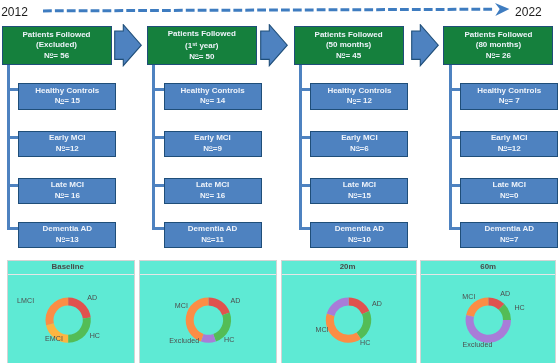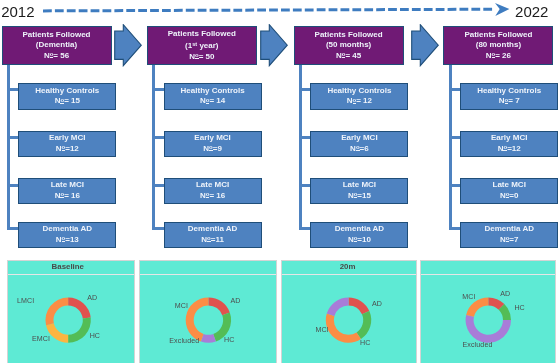--- a/index.html
+++ b/index.html
@@ -1,30 +1,30 @@
 <!DOCTYPE html>
 <html><head>
 <meta charset="utf-8">
 <style>
   html,body{margin:0;padding:0;}
   body{width:560px;height:363px;background:#ffffff;overflow:hidden;
        font-family:"Liberation Sans",sans-serif;position:relative;}
   #page{position:absolute;left:0;top:0;width:560px;height:363px;}
 
   
-  .tl-year{position:absolute;font-size:15px;line-height:12.9px;color:#1c1c1c;
+  .tl-year{position:absolute;font-size:12px;line-height:12.9px;color:#1c1c1c;
            font-family:"Liberation Sans",sans-serif;}
   #tl-start{left:1.2px;top:6.4px;}
   #tl-end{left:515.1px;top:6.4px;}
   #tl-arrow{position:absolute;left:42.7px;top:2px;}
 
   
   .col{position:absolute;top:0;width:110px;height:250px;}
   .mainbox{position:absolute;left:0;top:26.4px;width:110px;height:38.4px;
-           background:#701a75;border:1.2px solid #1f4e79;box-sizing:border-box;
+           background:#15803d;border:1.2px solid #1f4e79;box-sizing:border-box;
            color:#eef3fa;font-size:8px;font-weight:bold;text-align:center;
            display:flex;flex-direction:column;align-items:center;justify-content:center;
            line-height:10.6px;}
   .mainbox>span{display:block;white-space:nowrap;}
   .mainbox sup{font-size:5.6px;vertical-align:2.2px;}
   .ord{font-size:6px;vertical-align:1.8px;line-height:1;display:inline-block;
        border-bottom:0.8px solid #eef3fa;}
   .subbox{position:absolute;left:16.8px;width:98px;height:26.4px;
           background:#4e82c0;border:1.2px solid #1f4e79;box-sizing:border-box;
           color:#eef3fa;font-size:8px;font-weight:bold;text-align:center;
@@ -58,21 +58,21 @@
   <div class="tl-year" id="tl-end">2022</div>
   <svg id="tl-arrow" width="470" height="20" viewBox="0 0 470 20">
     <path d="M0 8.9 L452 7.2" stroke="#3e7cc0" stroke-width="3.0" stroke-dasharray="8.8 3.1" fill="none"></path>
     <path d="M452.0 1.0 L466.4 7.0 L452.3 14.0 L456.7 7.0 Z" fill="#3e7cc0"></path>
   </svg>
 
   <div id="cols">
       <div class="col" style="left: 1.5px;">
         <div class="mainbox">
           <span>Patients Followed</span>
-          <span>(Dementia)</span>
+          <span>(Excluded)</span>
           <span>N<span class="ord">o</span>= 56</span>
         </div>
         <div class="trunk" style="height: 165.3px;"></div>
         <div class="stub" style="top: 88.2px;"></div>
         <div class="subbox" style="top: 83.3px;">
           <span>Healthy Controls</span>
           <span>N<span class="ord">o</span>= 15</span>
         </div>
         <div class="stub" style="top: 136.2px;"></div>
         <div class="subbox" style="top: 130.5px;">
@@ -193,21 +193,21 @@
         <div class="panel-rule"></div>
         <svg class="donut" width="127.9" height="100" viewBox="0 0 127.9 100" style="left: 0px; top: 0px;">
           <path d="M 60.15 36.400000000000006 A 22.7 22.7 0 0 1 82.7072671645766 56.55840639245491 L 74.75756948543066 57.45412220128138 A 14.7 14.7 0 0 0 60.15 44.400000000000006 Z" fill="#e0524e"></path>
           <path d="M 82.7072671645766 56.55840639245491 A 22.7 22.7 0 0 1 60.15 81.8 L 60.15 73.8 A 14.7 14.7 0 0 0 74.75756948543066 57.45412220128138 Z" fill="#53bd56"></path>
           <path d="M 60.15 81.8 A 22.7 22.7 0 0 1 38.01913639347261 64.15122520080834 L 45.81855969092719 62.371057729157826 A 14.7 14.7 0 0 0 60.15 73.8 Z" fill="#fcb541"></path>
           <path d="M 38.01913639347261 64.15122520080834 A 22.7 22.7 0 0 1 60.14999999999999 36.400000000000006 L 60.15 44.400000000000006 A 14.7 14.7 0 0 0 45.81855969092719 62.371057729157826 Z" fill="#fb8d45"></path>
         </svg>
         <div class="dlabel" style="left: 79.25px; top: 34.65px;">AD</div>
         <div class="dlabel" style="left: 81.75px; top: 72.45px;">HC</div>
         <div class="dlabel" style="left: 9px; top: 37.35px;">LMCI</div>
-        <div class="dlabel" style="left: 24px; top: 75.75px;">EMCI</div>
+        <div class="dlabel" style="left: 37px; top: 75.75px;">EMCI</div>
       </div>
       <div class="panel" style="left: 139.4px; width: 137.8px;">
         <div class="panel-rule"></div>
         <svg class="donut" width="137.79999999999998" height="100" viewBox="0 0 137.79999999999998 100" style="left: 0px; top: 0px;">
           <path d="M 68.4 36.400000000000006 A 22.7 22.7 0 0 1 89.82615159799995 51.602665293617704 L 82.275084955533 54.24489778925904 A 14.7 14.7 0 0 0 68.4 44.400000000000006 Z" fill="#e0524e"></path>
           <path d="M 89.82615159799995 51.602665293617704 A 22.7 22.7 0 0 1 75.8973347063823 80.52615159799994 L 73.25510221074096 72.975084955533 A 14.7 14.7 0 0 0 82.275084955533 54.24489778925904 Z" fill="#53bd56"></path>
           <path d="M 75.8973347063823 80.52615159799994 A 22.7 22.7 0 0 1 60.902665293617716 80.52615159799994 L 63.54489778925905 72.975084955533 A 14.7 14.7 0 0 0 73.25510221074096 72.975084955533 Z" fill="#a87cd8"></path>
           <path d="M 60.902665293617716 80.52615159799994 A 22.7 22.7 0 0 1 68.4 36.400000000000006 L 68.4 44.400000000000006 A 14.7 14.7 0 0 0 63.54489778925905 72.975084955533 Z" fill="#fb8d45"></path>
         </svg>
         <div class="dlabel" style="left: 90px; top: 37.75px;">AD</div>
@@ -222,20 +222,21 @@
           <path d="M 66.5 36.400000000000006 A 22.7 22.7 0 0 1 87.34350562618222 50.10898931091114 L 79.99777677114002 53.277627439224396 A 14.7 14.7 0 0 0 66.5 44.400000000000006 Z" fill="#e0524e"></path>
           <path d="M 87.34350562618222 50.10898931091114 A 22.7 22.7 0 0 1 78.9738538022073 78.06557331907365 L 74.57778197764085 71.38167082777017 A 14.7 14.7 0 0 0 79.99777677114002 53.277627439224396 Z" fill="#53bd56"></path>
           <path d="M 78.9738538022073 78.06557331907365 A 22.7 22.7 0 0 1 44.753638070438406 52.58956661745825 L 52.41755416896231 54.883992479146976 A 14.7 14.7 0 0 0 74.57778197764085 71.38167082777017 Z" fill="#fb8d45"></path>
           <path d="M 44.753638070438406 52.58956661745825 A 22.7 22.7 0 0 1 66.5 36.400000000000006 L 66.5 44.400000000000006 A 14.7 14.7 0 0 0 52.41755416896231 54.883992479146976 Z" fill="#a87cd8"></path>
         </svg>
         <div class="dlabel" style="left: 90.1px; top: 40.15px;">AD</div>
         <div class="dlabel" style="left: 78.2px; top: 79.25px;">HC</div>
         <div class="dlabel" style="left: 33.6px; top: 66.25px;">MCI</div>
       </div>
       <div class="panel" style="left: 420.4px; width: 135.4px;">
+        <div class="panel-title" style="left: 0px; width: 133.6px;">60m</div>
         <div class="panel-rule"></div>
         <svg class="donut" width="135.39999999999998" height="100" viewBox="0 0 135.39999999999998 100" style="left: 0px; top: 0px;">
           <path d="M 67.3 36.400000000000006 A 22.7 22.7 0 0 1 83.35132393293463 43.04867606706537 L 77.69446968344225 48.705530316557756 A 14.7 14.7 0 0 0 67.3 44.400000000000006 Z" fill="#e0524e"></path>
           <path d="M 83.35132393293463 43.04867606706537 A 22.7 22.7 0 0 1 90 59.1 L 82 59.1 A 14.7 14.7 0 0 0 77.69446968344225 48.705530316557756 Z" fill="#53bd56"></path>
           <path d="M 90 59.1 A 22.7 22.7 0 1 1 45.1691363934726 54.04877479919167 L 52.968559690927194 55.828942270842184 A 14.7 14.7 0 1 0 82 59.1 Z" fill="#a87cd8"></path>
           <path d="M 45.1691363934726 54.04877479919167 A 22.7 22.7 0 0 1 67.3 36.400000000000006 L 67.3 44.400000000000006 A 14.7 14.7 0 0 0 52.968559690927194 55.828942270842184 Z" fill="#fb8d45"></path>
         </svg>
         <div class="dlabel" style="left: 78.9px; top: 30.05px;">AD</div>
         <div class="dlabel" style="left: 93px; top: 44.05px;">HC</div>
         <div class="dlabel" style="left: 40.9px; top: 33.55px;">MCI</div>

